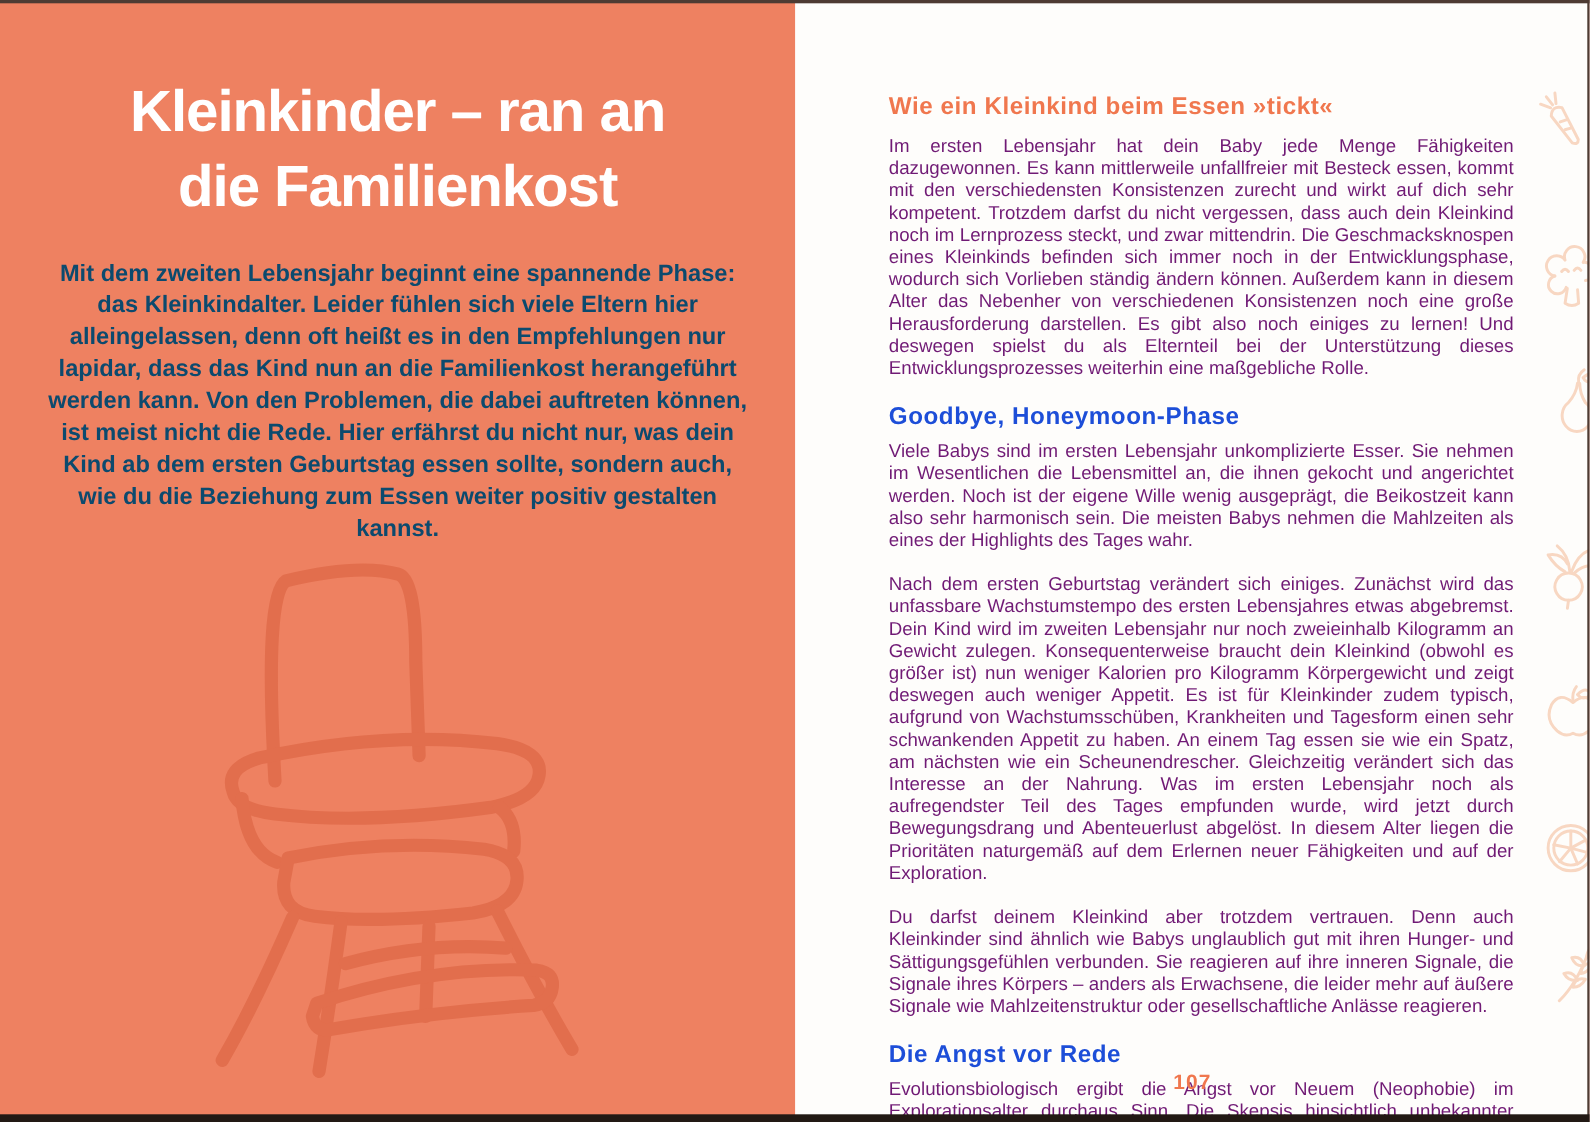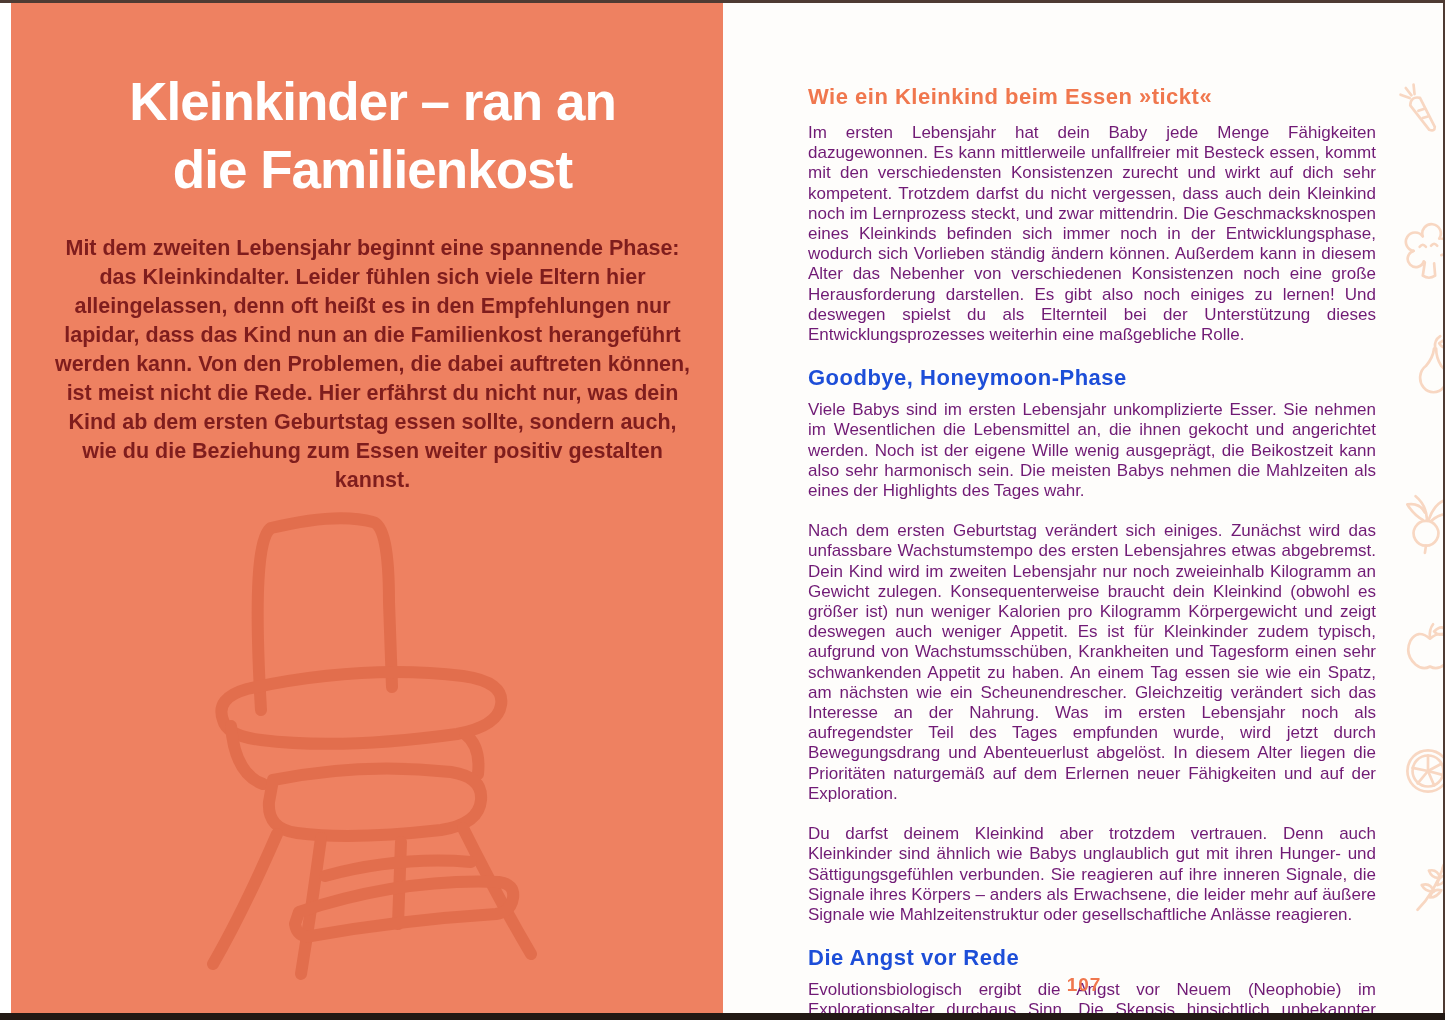--- a/index.html
+++ b/index.html
@@ -7,30 +7,30 @@
     width:1445px;height:1020px;position:relative;overflow:hidden;
     font-family:"Liberation Sans",sans-serif;background:#ffffff;
   }
   
   .frame-top{position:absolute;top:0;left:0;width:1445px;height:3px;background:#4e3b33;z-index:9;}
   .frame-right{position:absolute;top:0;right:0;width:2px;height:1020px;background:#4e3b33;z-index:9;}
   .frame-bottom{position:absolute;bottom:0;left:0;width:1445px;height:7px;background:#221914;z-index:9;}
 
   
   .page-left{
-    position:absolute;left:11px;top:0;width:723px;height:1020px;
+    position:absolute;left:0;top:0;width:723px;height:1020px;
     background:#ee8161;overflow:hidden;
   }
   .chapter-title{
     margin:68px 20px 0;text-align:center;color:#ffffff;
     font-weight:bold;font-size:53px;line-height:68px;letter-spacing:-1px;
   }
   .chapter-title span{display:block;}
   .chapter-intro{
-    margin:30px auto 0;width:645px;text-align:center;color:#7f1d1d;
+    margin:30px auto 0;width:645px;text-align:center;color:#0c4a6e;
     font-weight:bold;font-size:21.5px;line-height:29px;
   }
   .chair-wrap{position:absolute;left:188px;top:492px;width:348px;height:492px;}
   .chair-wrap svg{display:block;}
   .chair-stroke{fill:none;stroke:#e26e4d;stroke-width:12;stroke-linecap:round;stroke-linejoin:round;}
 
   
   .page-right{
     position:absolute;left:723px;top:0;width:722px;height:1020px;
     background:#fefdfb;overflow:hidden;

